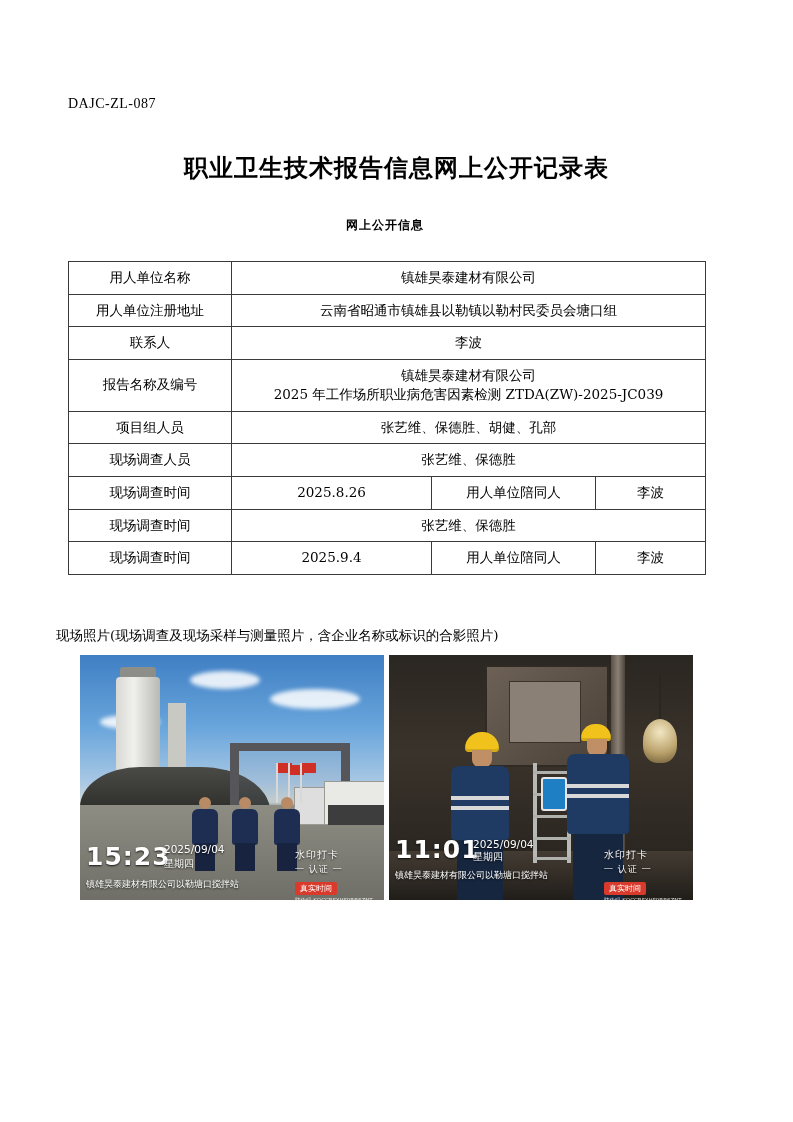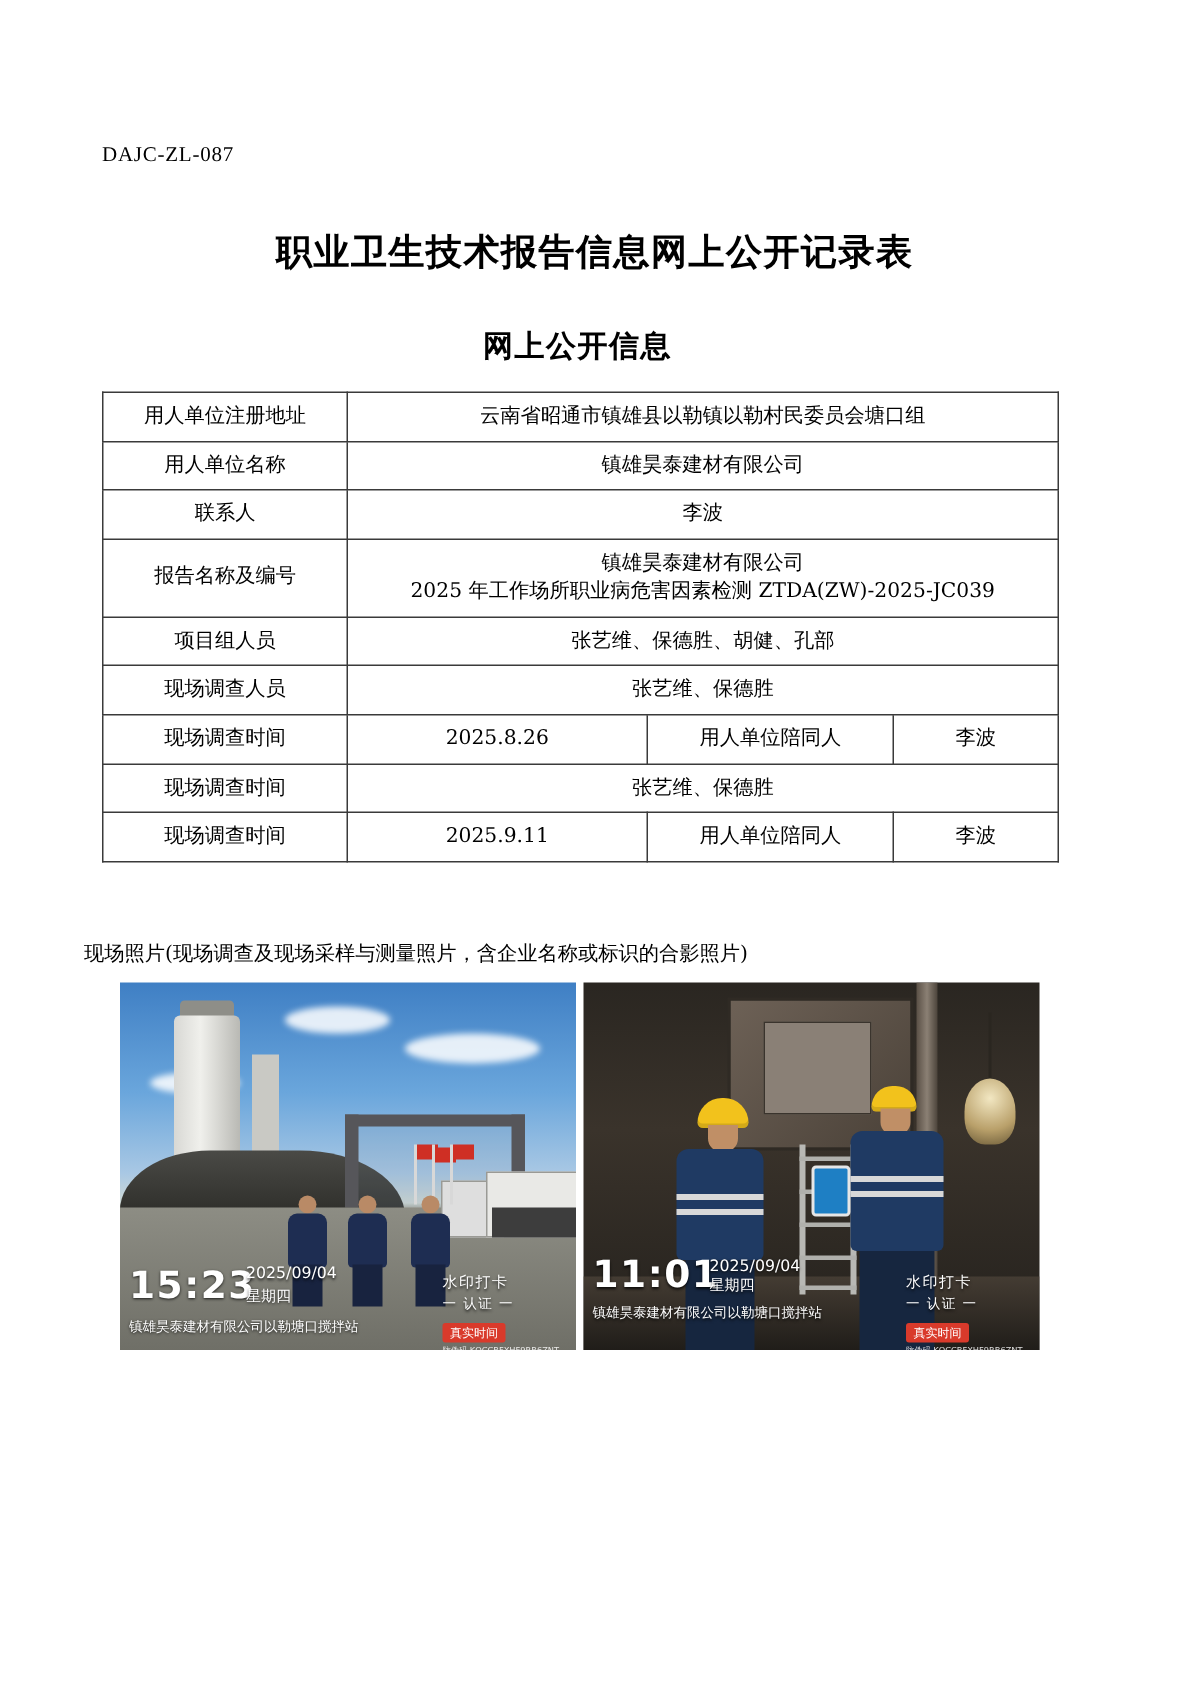--- a/index.html
+++ b/index.html
@@ -40,21 +40,21 @@
     font-weight: bold;
     letter-spacing: 1px;
     font-family: "DejaVu Serif", "Liberation Serif", serif;
   }
   .title-sub {
     position: absolute;
     left: 0;
     top: 217px;
     width: 770px;
     text-align: center;
-    font-size: 20px;
+    font-size: 12px;
     font-weight: bold;
     letter-spacing: 1px;
     font-family: "DejaVu Serif", "Liberation Serif", serif;
   }
   table.info {
     position: absolute;
     left: 68px;
     top: 261px;
     width: 637px;
     border-collapse: collapse;
@@ -405,26 +405,26 @@
 
   <table class="info">
     <colgroup>
       <col style="width:163px">
       <col style="width:200px">
       <col style="width:164px">
       <col style="width:110px">
     </colgroup>
     <tbody>
       <tr>
+        <td class="label">用人单位名称</td>
+        <td class="val" colspan="3">镇雄昊泰建材有限公司</td>
+      </tr>
+      <tr>
         <td class="label">用人单位注册地址</td>
         <td class="val" colspan="3">云南省昭通市镇雄县以勒镇以勒村民委员会塘口组</td>
-      </tr>
-      <tr>
-        <td class="label">用人单位名称</td>
-        <td class="val" colspan="3">镇雄昊泰建材有限公司</td>
       </tr>
       <tr>
         <td class="label">联系人</td>
         <td class="val" colspan="3">李波</td>
       </tr>
       <tr>
         <td class="label">报告名称及编号</td>
         <td class="val two-line" colspan="3">
           <span>镇雄昊泰建材有限公司</span>
           <span>2025 年工作场所职业病危害因素检测 ZTDA(ZW)-2025-JC039</span>
@@ -443,21 +443,21 @@
         <td class="val">2025.8.26</td>
         <td class="val">用人单位陪同人</td>
         <td class="val">李波</td>
       </tr>
       <tr>
         <td class="label">现场调查时间</td>
         <td class="val" colspan="3">张艺维、保德胜</td>
       </tr>
       <tr>
         <td class="label">现场调查时间</td>
-        <td class="val">2025.9.11</td>
+        <td class="val">2025.9.4</td>
         <td class="val">用人单位陪同人</td>
         <td class="val">李波</td>
       </tr>
     </tbody>
   </table>
 
   <div class="photos-caption">现场照片(现场调查及现场采样与测量照片，含企业名称或标识的合影照片)</div>
 
   <div class="photos">
 

